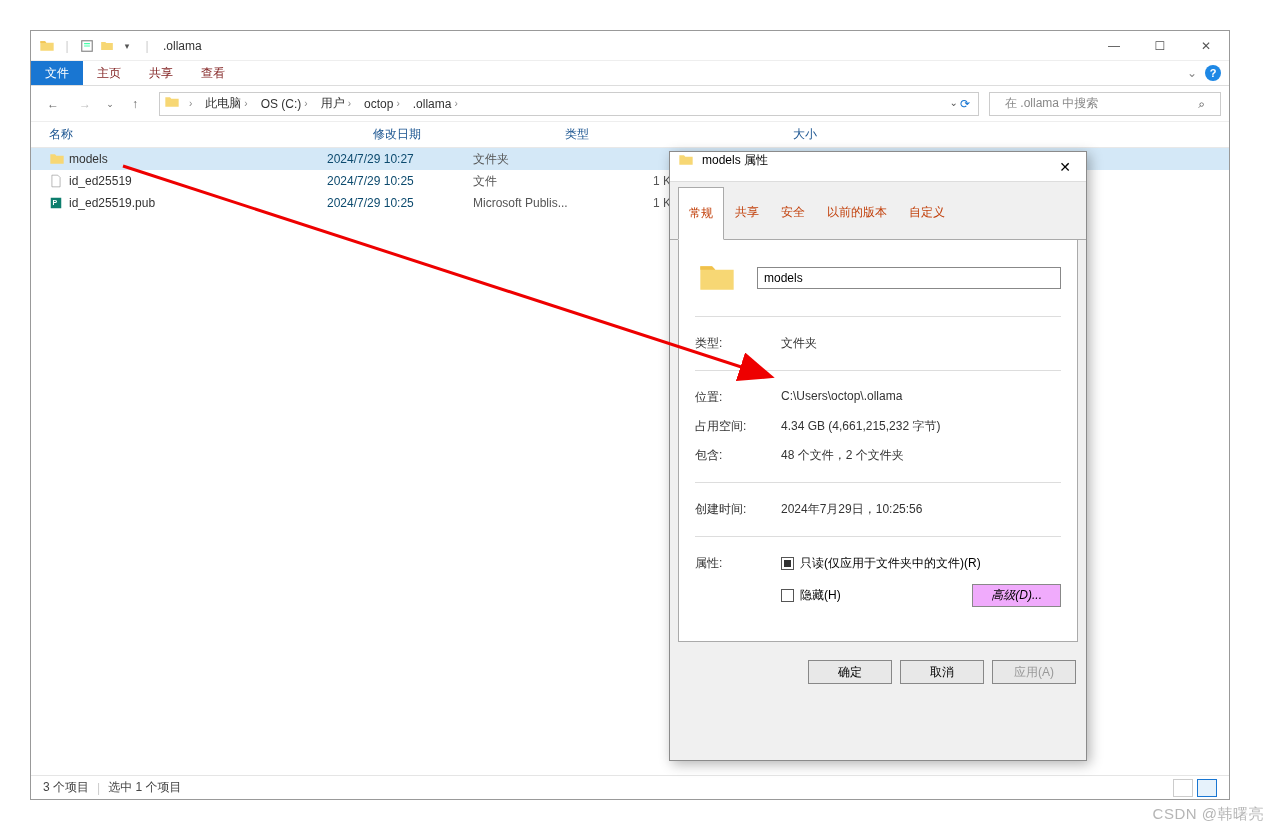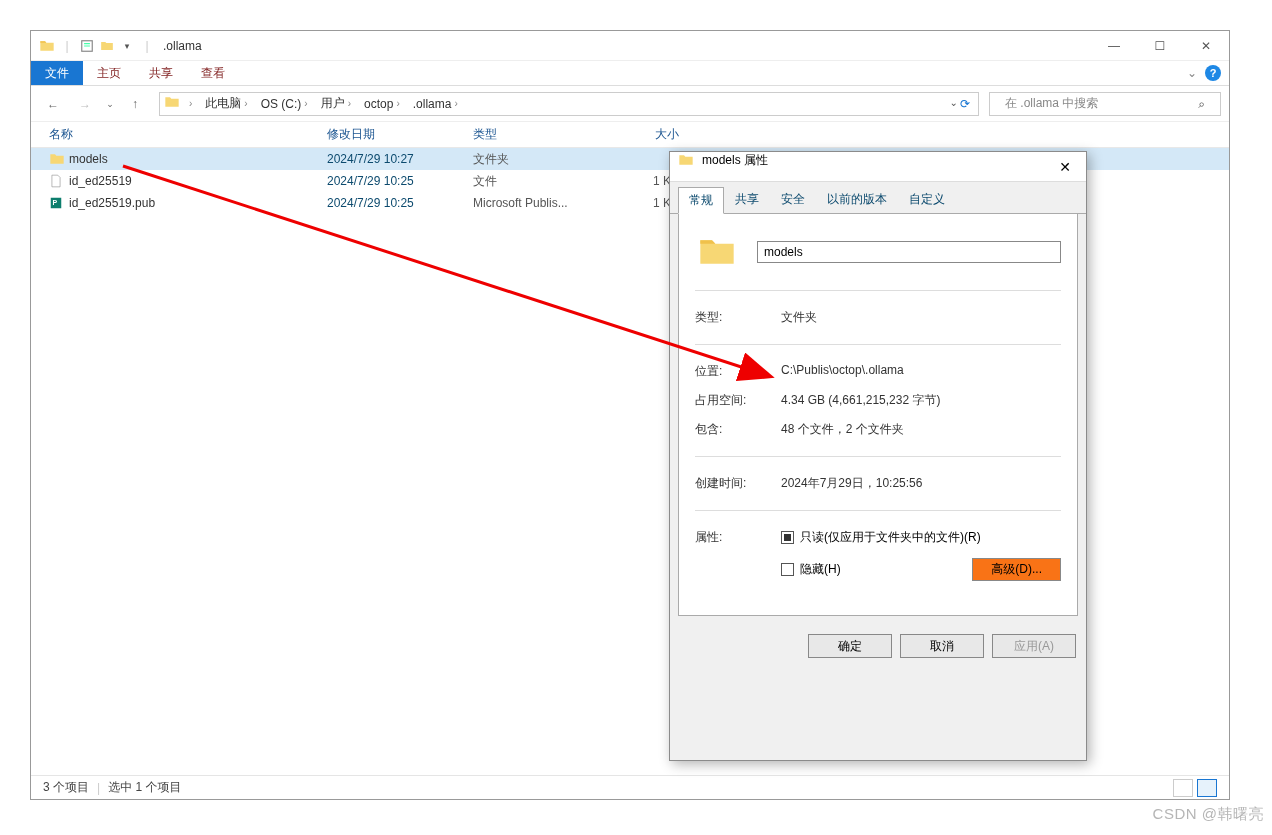--- a/index.html
+++ b/index.html
@@ -17,53 +17,53 @@
 .help-circle { width: 16px; height: 16px; border-radius: 50%; background: #1e88e5; color: #fff; display: flex; align-items: center; justify-content: center; font-size: 11px; font-weight: bold; }
 .navbar { height: 36px; display: flex; align-items: center; padding: 0 8px; gap: 4px; border-bottom: 1px solid #eee; }
 .navbtn { width: 28px; height: 28px; display: flex; align-items: center; justify-content: center; color: #666; }
 .addrbar { flex: 1; height: 24px; border: 1px solid #ccc; display: flex; align-items: center; padding: 0 4px; gap: 2px; margin: 0 6px; }
 .crumb { display: flex; align-items: center; color: #333; padding: 0 4px; height: 100%; }
 .crumb .arrow { color: #888; padding: 0 3px; font-size: 10px; }
 .addrbar .refresh { margin-left: auto; display: flex; gap: 2px; padding: 0 4px; color: #555; }
 .searchbar { width: 232px; height: 24px; border: 1px solid #ccc; display: flex; align-items: center; padding: 0 15px; color: #888; }
 .searchbar .sicon { margin-left: auto; color: #555; }
 .content { position: relative; height: calc(100% - 30px - 25px - 36px - 24px); }
-.headers { height: 26px; display: flex; align-items: center; border-bottom: 1px solid #e8e8e8; padding-left: 18px; color: #1a5490; }
+.headers { height: 26px; display: flex; align-items: center; border-bottom: 1px solid #e8e8e8; padding-left: 18px; color: #1a5490; gap: 46px; }
 .col-name { width: 278px; } .col-date { width: 146px; } .col-type { width: 126px; } .col-size { width: 100px; text-align: right; padding-right: 20px; }
 .filelist { }
 .row { height: 22px; display: flex; align-items: center; padding-left: 18px; color: #333; }
 .row.sel { background: #d4e8f7; }
 .row .icon { width: 20px; display: flex; align-items: center; }
 .row .name { width: 258px; } .row .date { width: 146px; color: #0c4a6e; } .row .type { width: 126px; color: #555; } .row .size { width: 100px; text-align: right; padding-right: 20px; color: #555; }
 .statusbar { position: absolute; bottom: 0; left: 0; right: 0; height: 24px; border-top: 1px solid #e5e5e5; display: flex; align-items: center; padding: 0 12px; color: #444; gap: 8px; }
 .statusbar .sep { color: #ccc; }
 .statusbar .viewbtns { margin-left: auto; display: flex; gap: 4px; }
 .viewbtn { width: 20px; height: 18px; border: 1px solid #ccc; }
 .viewbtn.on { border-color: #1976d2; background: #e6f2fb; }
 .prop-dialog { position: absolute; top: 120px; left: 638px; width: 418px; height: 610px; border: 1px solid #8b8b8b; background: #f0f0f0; box-shadow: 3px 3px 12px rgba(0,0,0,0.3); }
 .prop-title { height: 30px; background: #fff; display: flex; align-items: flex-start; padding-left: 8px; border-bottom: 1px solid #ddd; }
 .prop-title .ticon { width: 18px; display: flex; }
 .prop-title .ttext { padding-left: 6px; }
 .prop-title .tclose { margin-left: auto; width: 42px; height: 100%; display: flex; align-items: center; justify-content: center; font-size: 14px; }
 .prop-tabs { display: flex; background: #f0f0f0; padding: 4px 8px 0 8px; border-bottom: 1px solid #aaa; }
-.prop-tab { padding: 4px 10px; border: 1px solid transparent; color: #0c4a6e; }
+.prop-tab { padding: 17px 10px; border: 1px solid transparent; color: #c2410c; }
 .prop-tab.active { background: #fff; border: 1px solid #aaa; border-bottom: 1px solid #fff; position: relative; top: 1px; }
 .prop-body { background: #fff; margin: 0 8px 8px 8px; padding: 16px; border: 1px solid #aaa; border-top: none; }
 .prop-hdr { display: flex; align-items: center; gap: 18px; padding-bottom: 16px; border-bottom: 1px solid #ddd; }
 .prop-folder-icon { width: 44px; height: 44px; display: flex; align-items: center; justify-content: center; }
 .prop-name-input { flex: 1; height: 22px; border: 1px solid #888; padding: 0 6px; }
 .prop-rows { padding: 12px 0; border-bottom: 1px solid #ddd; }
 .prop-row { display: flex; padding: 6px 0; }
 .prop-label { width: 86px; color: #333; }
 .prop-val { color: #333; }
 .prop-attrs { padding: 12px 0; }
 .prop-attr-row { display: flex; align-items: center; padding: 6px 0; }
 .checkbox { width: 13px; height: 13px; border: 1px solid #555; margin-right: 6px; display: inline-flex; align-items: center; justify-content: center; }
 .checkbox.indet::after { content: ''; width: 7px; height: 7px; background: #333; }
-.advbtn { margin-left: auto; padding: 2px 18px; border: 1px solid #888; background: #f97316; }
+.advbtn { margin-left: auto; padding: 2px 18px; border: 1px solid #888; background: #f0abfc; font-style: italic; }
 .prop-buttons { display: flex; gap: 8px; padding: 10px; justify-content: flex-end; }
 .prop-btn { width: 84px; height: 24px; border: 1px solid #888; background: #e8e8e8; display: flex; align-items: center; justify-content: center; }
 .prop-btn.disabled { color: #999; }
 .annotation-arrow { position: absolute; top: 0; left: 0; pointer-events: none; }
 .watermark { position: absolute; bottom: 6px; right: 8px; color: rgba(120,120,120,0.55); font-size: 15px; letter-spacing: 0.5px; }
 .folder-svg { width: 16px; height: 16px; }
 .folder-big { width: 40px; height: 40px; }
 .qat-icon { width: 16px; height: 16px; display: flex; align-items: center; justify-content: center; color: #555; }
 </style>
 </head>
@@ -240,21 +240,21 @@
       </div>
       <div class="prop-rows">
         <div class="prop-row">
             <span class="prop-label">类型:</span>
             <span class="prop-val">文件夹</span>
           </div>
       </div>
       <div class="prop-rows">
         <div class="prop-row">
             <span class="prop-label">位置:</span>
-            <span class="prop-val">C:\Publis\octop\.ollama</span>
+            <span class="prop-val">C:\Users\octop\.ollama</span>
           </div>
         <div class="prop-row">
             <span class="prop-label">占用空间:</span>
             <span class="prop-val">4.34 GB (4,661,215,232 字节)</span>
           </div>
         <div class="prop-row">
             <span class="prop-label">包含:</span>
             <span class="prop-val">48 个文件，2 个文件夹</span>
           </div>
       </div>

